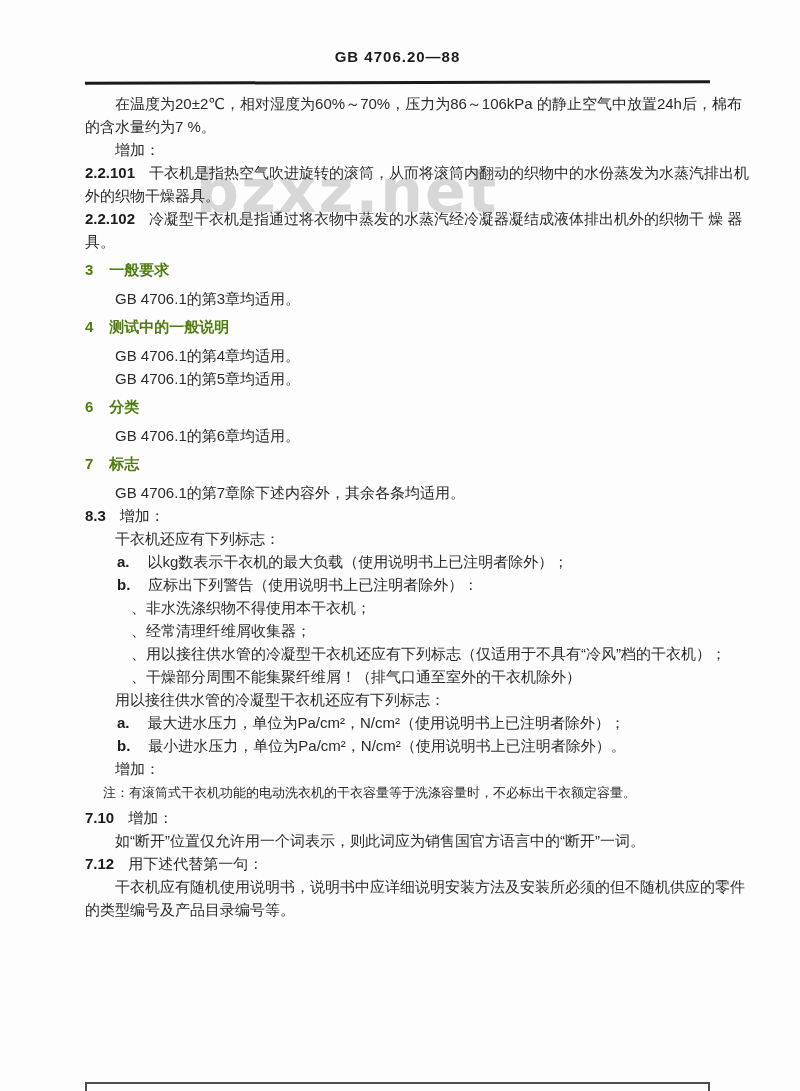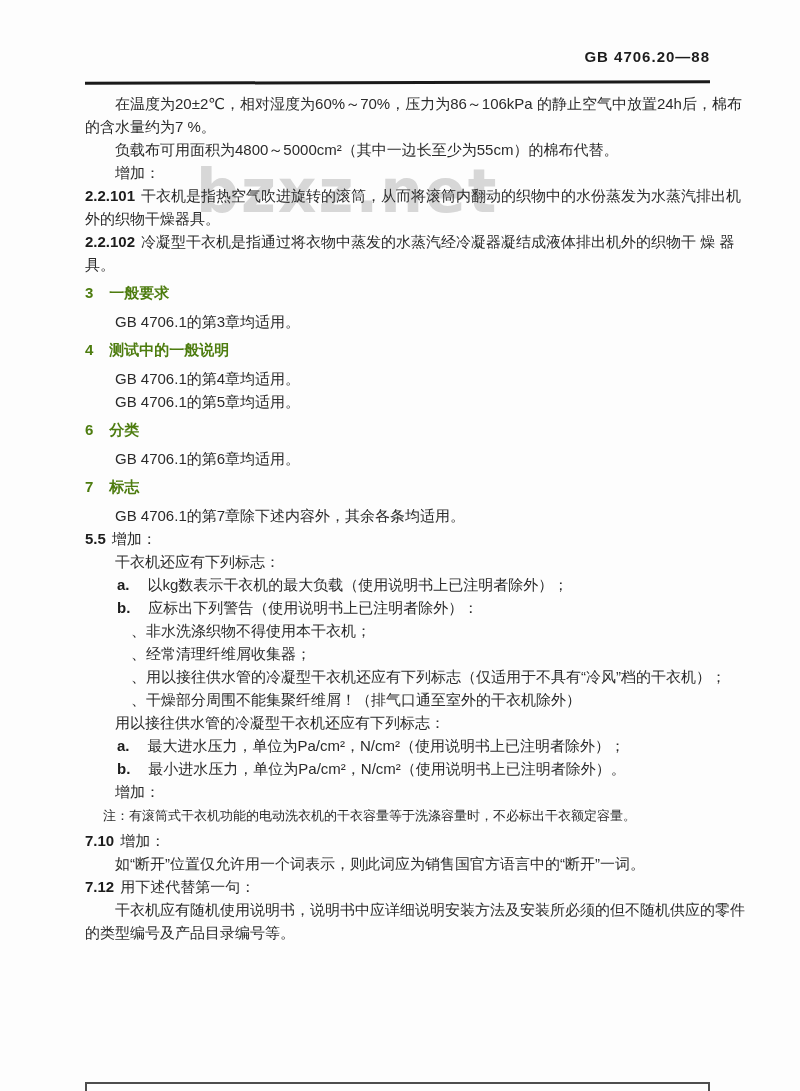--- a/index.html
+++ b/index.html
@@ -25,21 +25,21 @@
     letter-spacing: 2px;
     color: #c7c7c7;
     opacity: 0.7;
     user-select: none;
   }
   .doc-header {
     position: relative;
     z-index: 1;
     width: 625px;          
     margin: 48px 0 0 85px;
-    text-align: right;
+    text-align: center;
     font-size: 15px;
     font-weight: bold;
     letter-spacing: 1px;
     color: #1c1c1c;
   }
   .header-rule {
     position: relative;
     z-index: 1;
     margin: 16px 0 0 85px;
     width: 625px;
@@ -49,21 +49,21 @@
   }
   .content {
     position: relative;
     z-index: 1;
     padding: 8px 45px 0 85px;
     font-size: 15px;
     line-height: 23px;
   }
   .p-indent { text-indent: 2em; }
   .clause { text-indent: 0; }
-  .clause .num { font-weight: bold; color: #1c1c1c; margin-right: 6px; }
+  .clause .num { font-weight: bold; color: #1c1c1c; margin-right: 14px; }
   .sec-heading {
     font-weight: bold;
     color: #4d7c0f;
     margin-top: 5px;
     margin-bottom: 6px;
   }
   .sec-heading .num { margin-right: 16px; }
   .list-item { padding-left: 32px; }
   .list-item .num { font-weight: bold; color: #1c1c1c; margin-right: 18px; }
   .bullet { padding-left: 46px; }
@@ -91,21 +91,20 @@
 <div class="page">
 
   <div class="watermark">bzxz.net</div>
 
   <div class="doc-header">GB 4706.20—88</div>
   <div class="header-rule"></div>
 
   <div class="content">
 
     <div class="p-indent">在温度为20±2℃，相对湿度为60%～70%，压力为86～106kPa 的静止空气中放置24h后，棉布的含水量约为7 %。</div>
-    <div class="p-indent">负载布可用面积为4800～5000cm²（其中一边长至少为55cm）的棉布代替。</div>
     <div class="p-indent">增加：</div>
 
     <div class="clause">
       <span class="num">2.2.101</span><span>干衣机是指热空气吹进旋转的滚筒，从而将滚筒内翻动的织物中的水份蒸发为水蒸汽排出机外的织物干燥器具。</span>
     </div>
     <div class="clause">
       <span class="num">2.2.102</span><span>冷凝型干衣机是指通过将衣物中蒸发的水蒸汽经冷凝器凝结成液体排出机外的织物干 燥 器具。</span>
     </div>
 
     <div class="sec-heading">
@@ -124,21 +123,21 @@
       <span class="num">6</span><span>分类</span>
     </div>
     <div class="p-indent">GB 4706.1的第6章均适用。</div>
 
     <div class="sec-heading">
       <span class="num">7</span><span>标志</span>
     </div>
     <div class="p-indent">GB 4706.1的第7章除下述内容外，其余各条均适用。</div>
 
     <div class="clause">
-      <span class="num">5.5</span><span>增加：</span>
+      <span class="num">8.3</span><span>增加：</span>
     </div>
     <div class="p-indent">干衣机还应有下列标志：</div>
 
     <div class="list-item">
       <span class="num">a.</span><span>以kg数表示干衣机的最大负载（使用说明书上已注明者除外）；</span>
     </div>
     <div class="list-item">
       <span class="num">b.</span><span>应标出下列警告（使用说明书上已注明者除外）：</span>
     </div>
 

